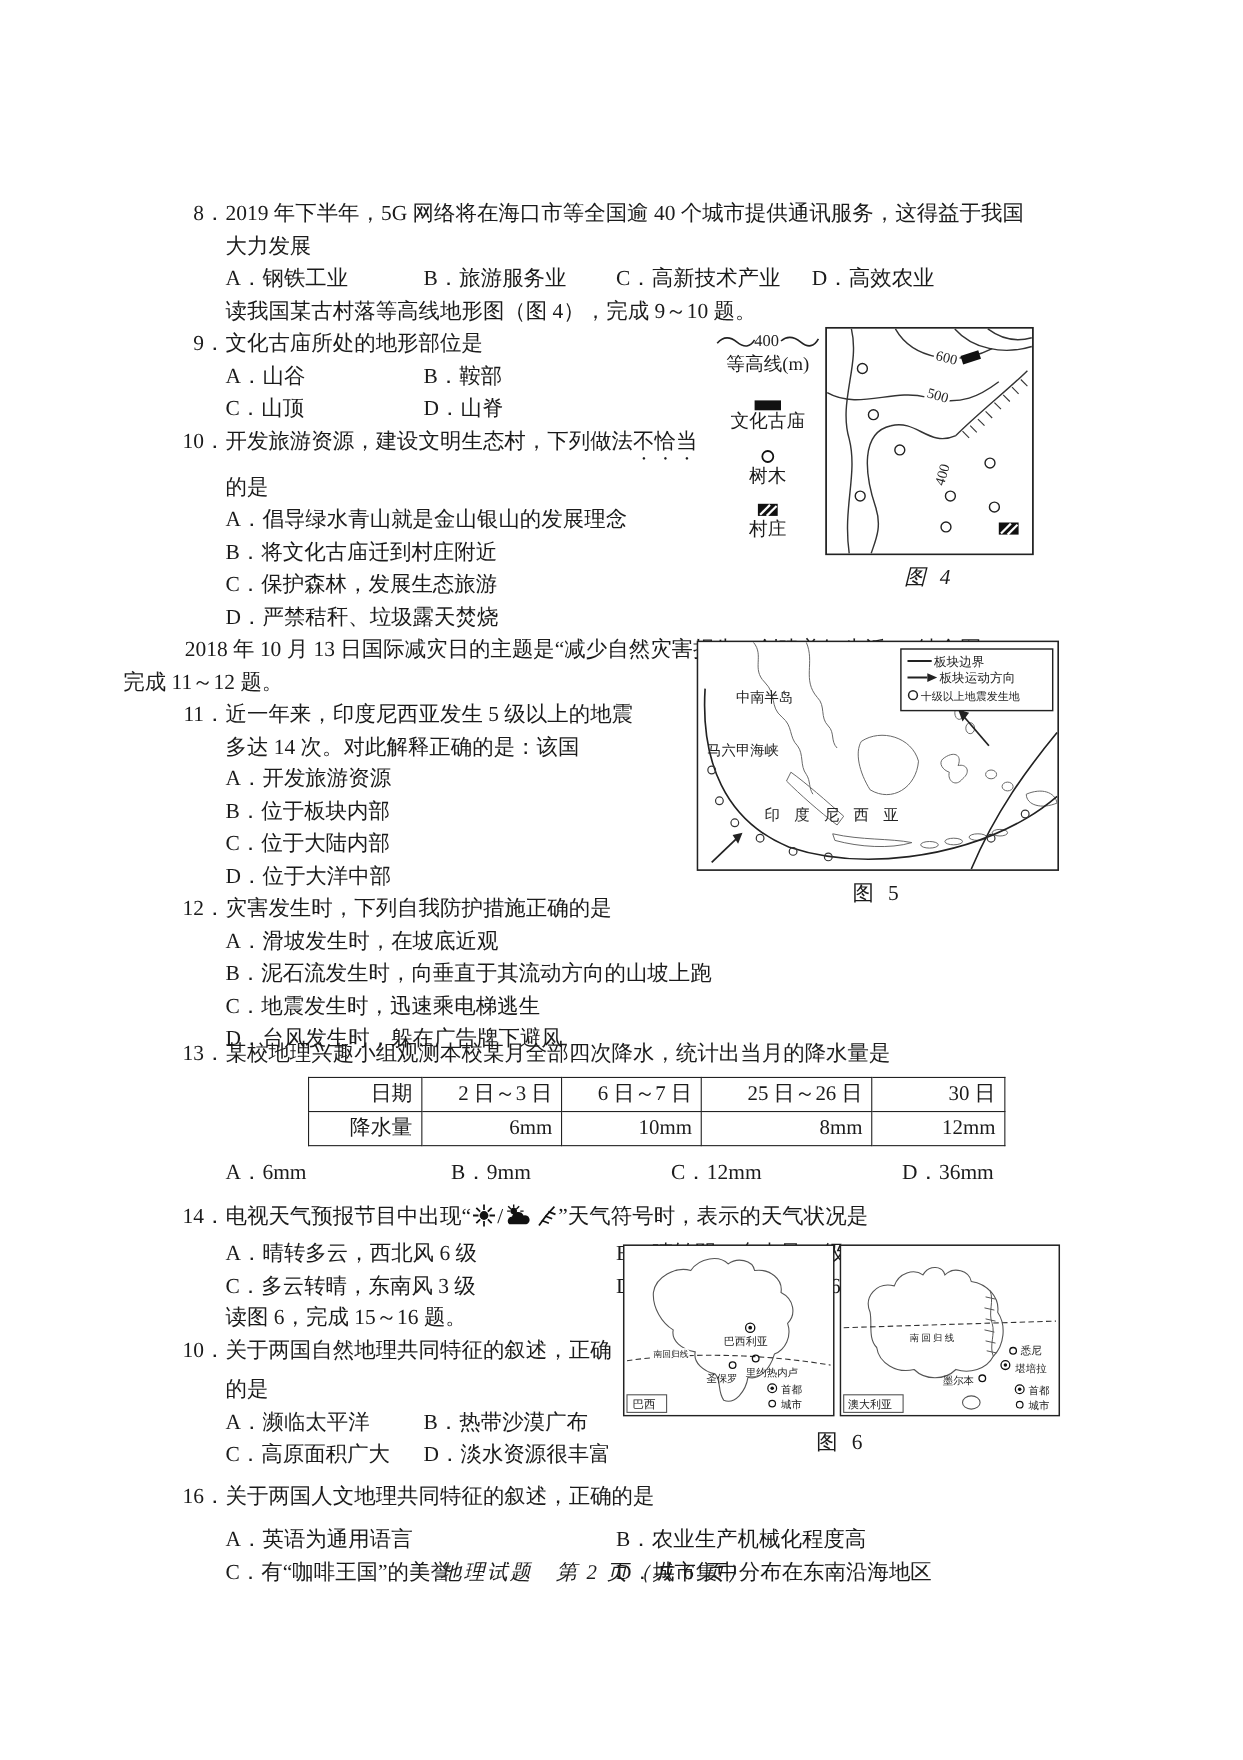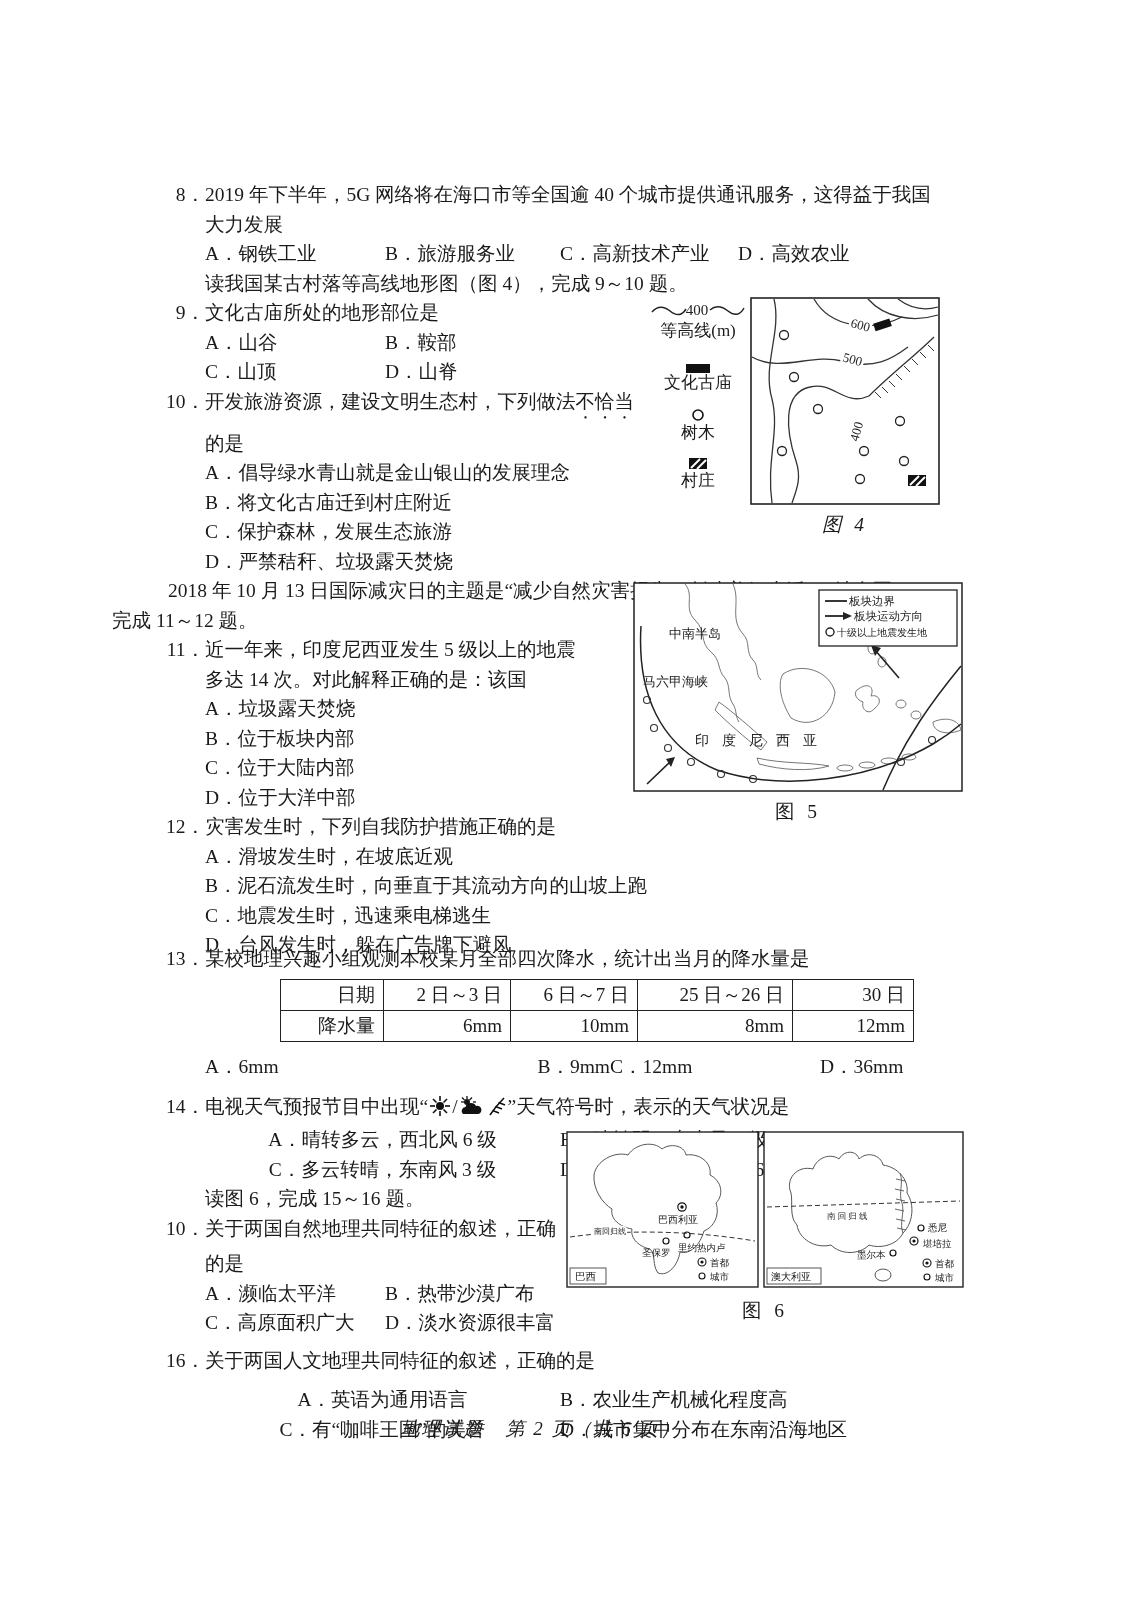--- a/index.html
+++ b/index.html
@@ -5,21 +5,21 @@
   html,body{margin:0;padding:0;background:#fff;}
   body{font-family:"Liberation Serif","DejaVu Serif",serif;color:#1b1b1b;}
   .page{position:relative;width:1130px;height:1600px;background:#fff;overflow:hidden;}
   .content{position:absolute;left:150px;top:180px;width:812px;font-size:19.5px;line-height:29.5px;}
   .qrow{display:flex;}
   .qnum{flex:0 0 55px;text-align:right;}
   .qtext{flex:1 1 auto;}
   .indent{padding-left:55px;}
   .optcols{display:flex;padding-left:55px;}
   .w180{width:180px;flex:none;} .w175{width:175px;flex:none;} .w178{width:178px;flex:none;}
-  .w355{width:355px;flex:none;text-align:center;} .w205{width:205px;flex:none;} .w200{width:200px;flex:none;text-align:right;} .w210{width:210px;flex:none;}
+  .w355{width:355px;flex:none;} .w205{width:205px;flex:none;} .w200{width:200px;flex:none;} .w210{width:210px;flex:none;}
   .emph{-webkit-text-emphasis:filled dot;-webkit-text-emphasis-position:under;text-emphasis:filled dot;text-emphasis-position:under right;}
   .p2line{margin-left:-38px;}
   .p2first{text-indent:56px;}
   .mt6{margin-top:6px;} .mt8{margin-top:8px;} .mt10{margin-top:10px;}
   .q13pull{margin-top:-16px;}
   table.rain{border-collapse:collapse;margin:6px 0 10px 130px;font-size:19px;line-height:24px;}
   table.rain td{border:1.7px solid #222;text-align:right;padding:2px 8px;height:26px;}
   .c0{width:86px;} .c1{width:110px;} .c2{width:110px;margin-left:13px;} .c3{width:138px;} .c4{width:104px;}
   .fig{position:absolute;}
   .figcap{text-align:center;font-size:19.5px;letter-spacing:4px;}
@@ -73,21 +73,21 @@
     <div class="indent">D．严禁秸秆、垃圾露天焚烧</div>
 
     <div class="p2line p2first">2018 年 10 月 13 日国际减灾日的主题是“减少自然灾害损失，创建美好生活”。结合图 5，</div>
     <div class="p2line">完成 11～12 题。</div>
 
     <div class="qrow">
       <span class="qnum">11．</span>
       <span class="qtext">近一年来，印度尼西亚发生 5 级以上的地震</span>
     </div>
     <div class="indent">多达 14 次。对此解释正确的是：该国</div>
-    <div class="indent">A．垃圾露天焚烧</div>
+    <div class="indent">A．开发旅游资源</div>
     <div class="indent">B．位于板块内部</div>
     <div class="indent">C．位于大陆内部</div>
     <div class="indent">D．位于大洋中部</div>
 
     <div class="qrow">
       <span class="qnum">12．</span>
       <span class="qtext">灾害发生时，下列自我防护措施正确的是</span>
     </div>
     <div class="indent">A．滑坡发生时，在坡底近观</div>
     <div class="indent">B．泥石流发生时，向垂直于其流动方向的山坡上跑</div>

